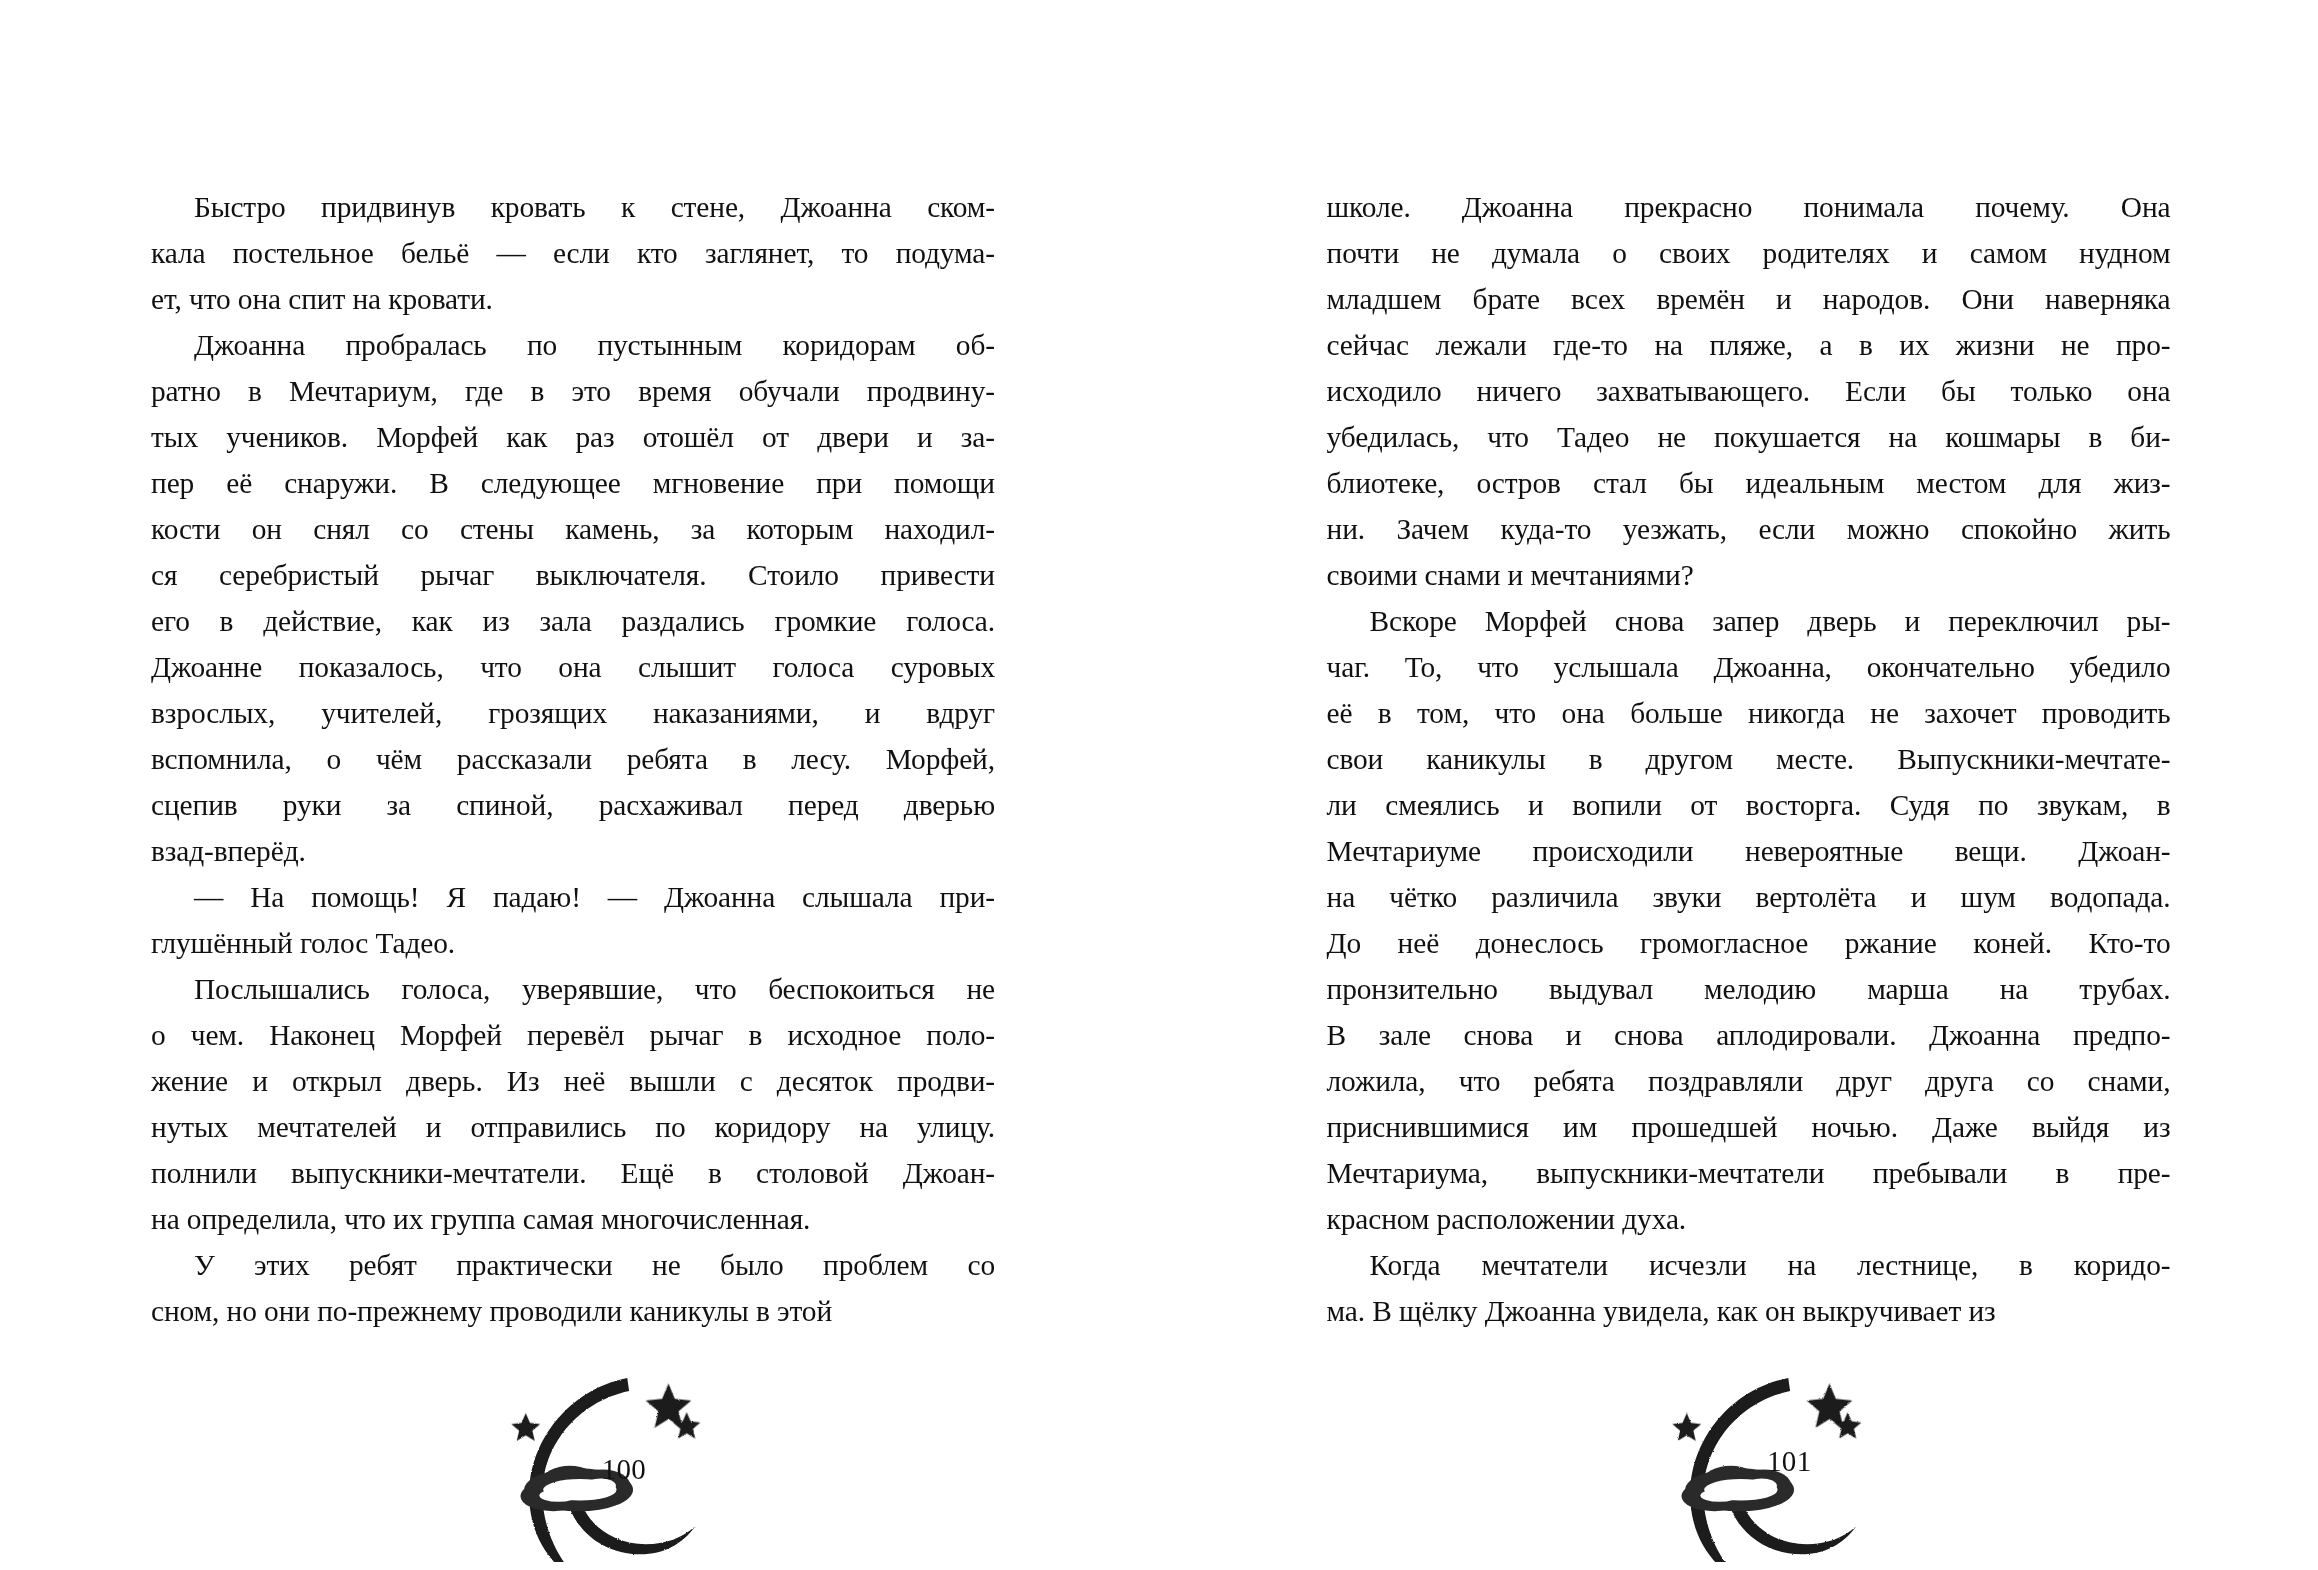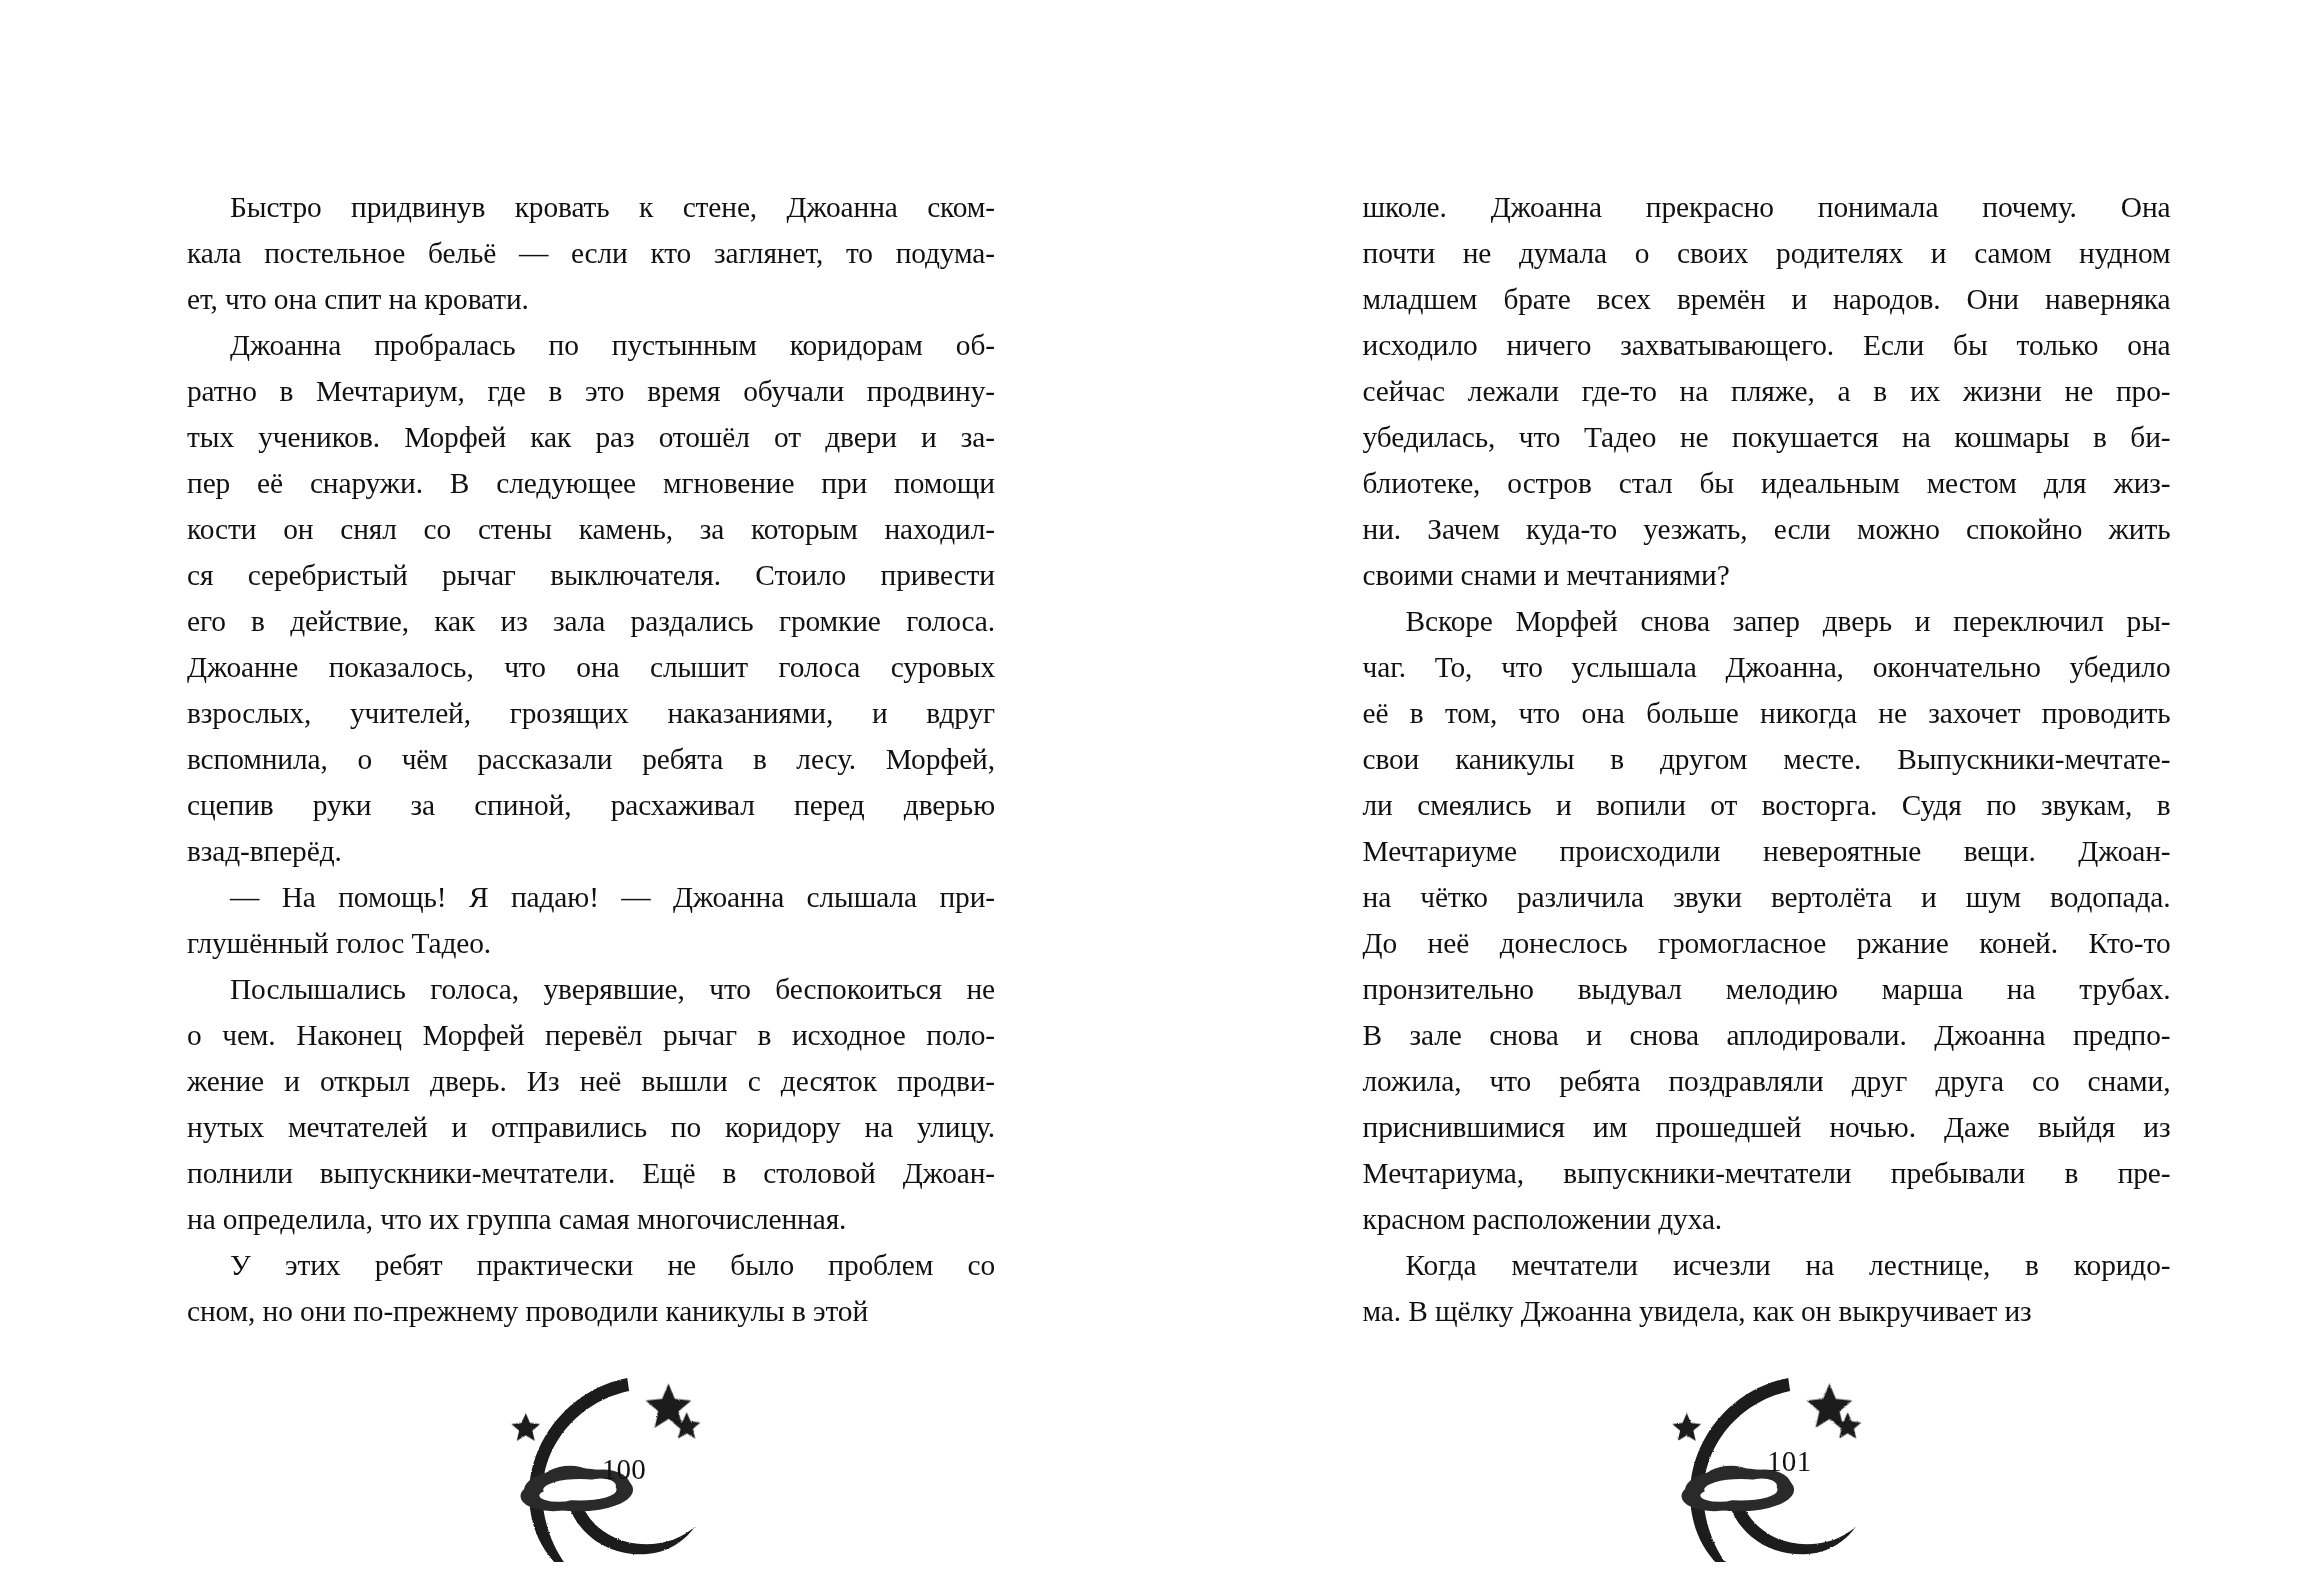--- a/index.html
+++ b/index.html
@@ -48,21 +48,20 @@
     margin: 0;
     text-indent: 0;
   }
 
   
   .ln {
     display: block;
     text-align: justify;
     text-align-last: justify;
     white-space: pre-wrap;
-    margin-left: 36px;
   }
   .ln.last {
     text-align-last: left;
   }
   .ln.ind {
     text-indent: 43px;
   }
 
   
   .ornament {
@@ -182,22 +181,22 @@
       <div class="folio">100</div>
     </div>
   </div>
 
   <div class="page page-right">
     <div class="textblock">
         <p>
           <span class="ln">школе. Джоанна прекрасно понимала почему. Она</span>
           <span class="ln">почти не думала о своих родителях и самом нудном</span>
           <span class="ln">младшем брате всех времён и народов. Они наверняка</span>
+          <span class="ln">сейчас лежали где-то на пляже, а в их жизни не про-</span>
           <span class="ln">исходило ничего захватывающего. Если бы только она</span>
-          <span class="ln">сейчас лежали где-то на пляже, а в их жизни не про-</span>
           <span class="ln">убедилась, что Тадео не покушается на кошмары в би-</span>
           <span class="ln">блиотеке, остров стал бы идеальным местом для жиз-</span>
           <span class="ln">ни. Зачем куда-то уезжать, если можно спокойно жить</span>
           <span class="ln last">своими снами и мечтаниями?</span>
         </p>
         <p>
           <span class="ln ind">Вскоре Морфей снова запер дверь и переключил ры-</span>
           <span class="ln">чаг. То, что услышала Джоанна, окончательно убедило</span>
           <span class="ln">её в том, что она больше никогда не захочет проводить</span>
           <span class="ln">свои каникулы в другом месте. Выпускники-мечтате-</span>

